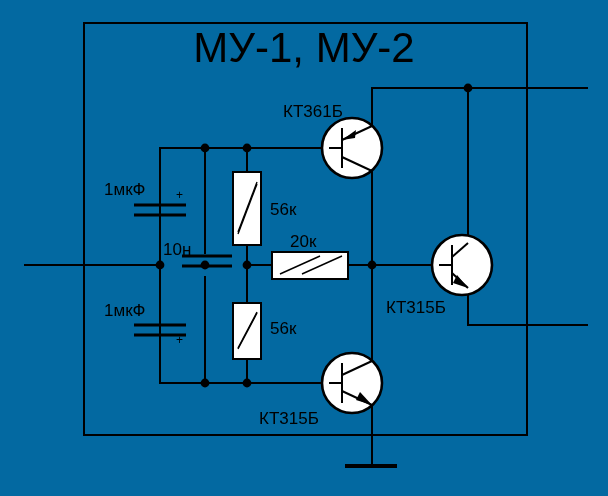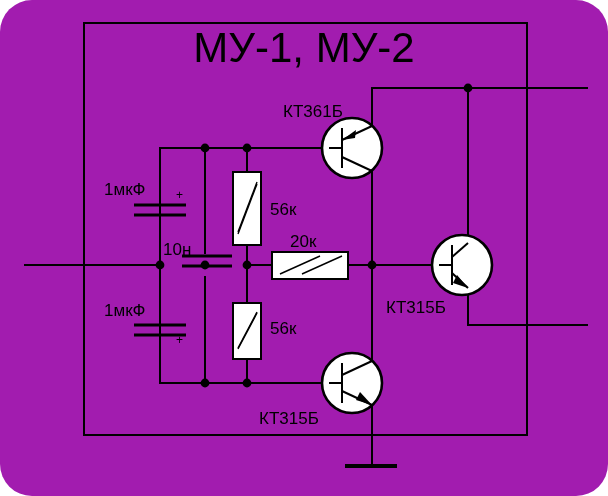--- a/index.html
+++ b/index.html
@@ -7,23 +7,22 @@
     padding: 0;
     background: #ffffff;
   }
   body {
     font-family: "Liberation Sans", sans-serif;
   }
   #canvas {
     position: relative;
     width: 608px;
     height: 496px;
-    background: #a21caf;
+    background: #0369a1;
     overflow: hidden;
-    border-radius: 32px;
   }
   svg#schematic {
     position: absolute;
     top: 0;
     left: 0;
     width: 608px;
     height: 496px;
     display: block;
   }
   .wire {

